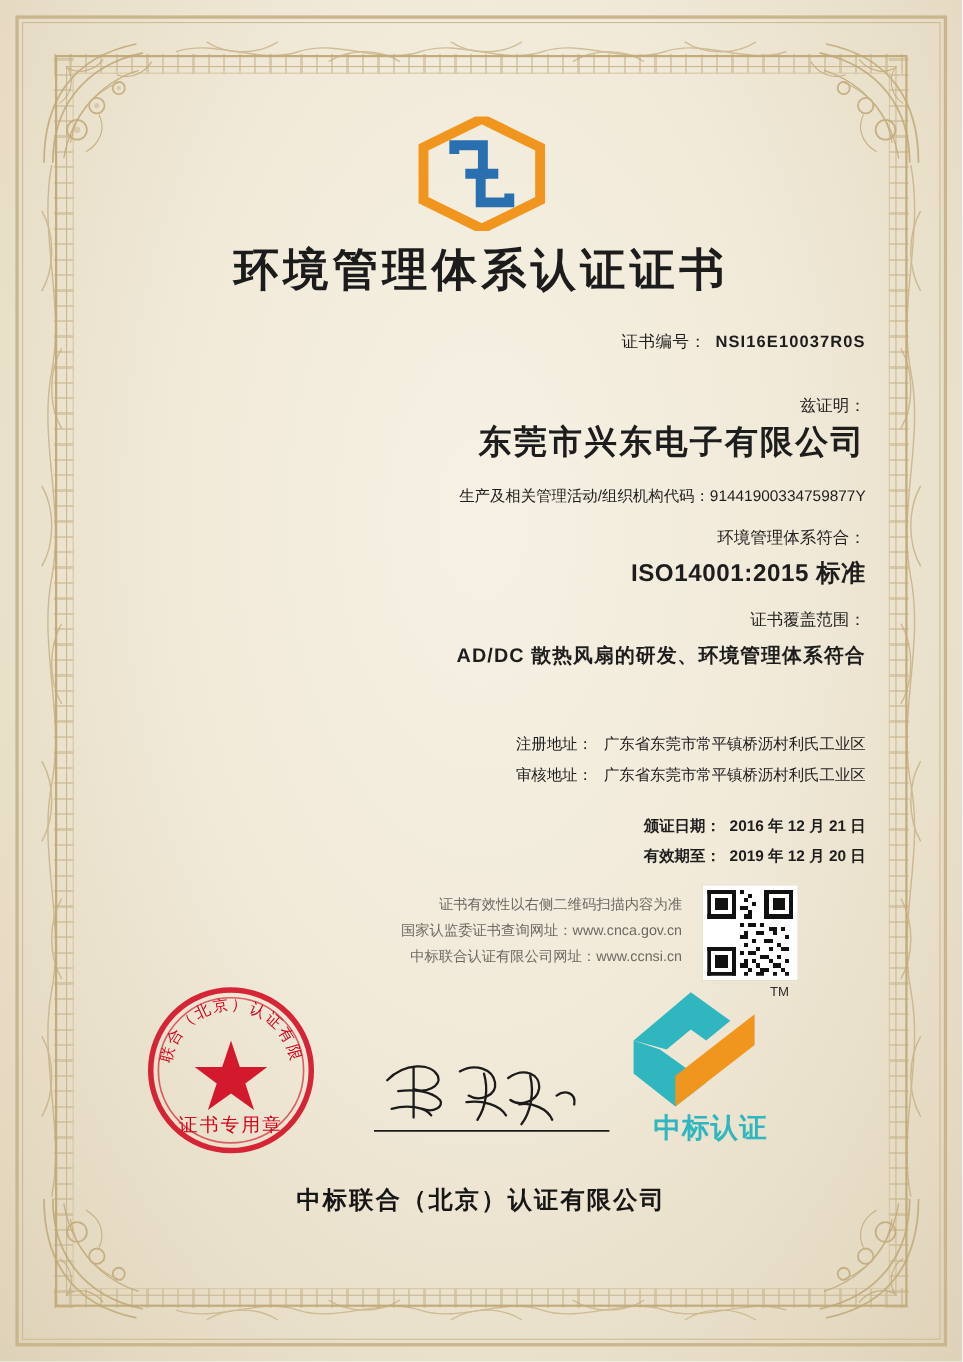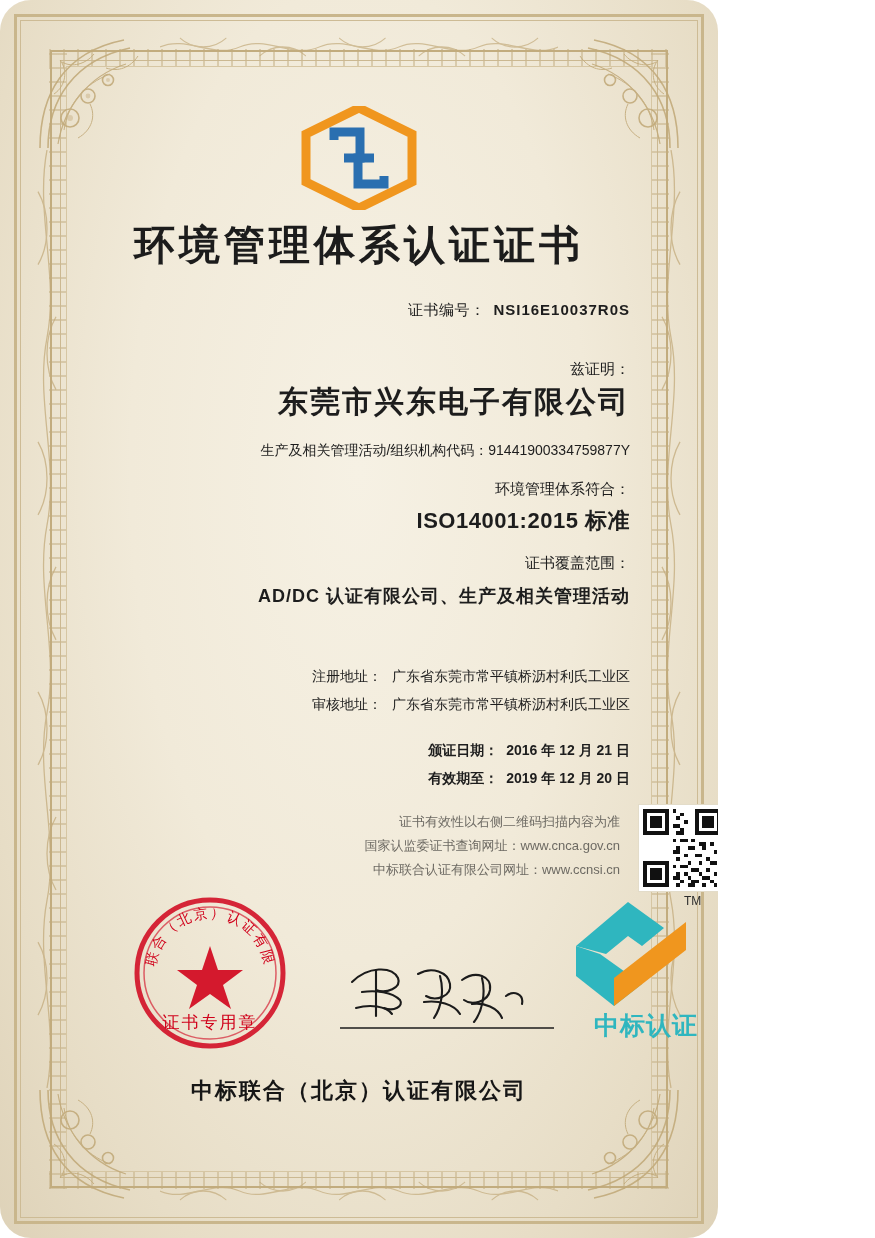--- a/index.html
+++ b/index.html
@@ -5,26 +5,25 @@
   html, body {
     margin: 0;
     padding: 0;
     background: #ffffff;
   }
   body {
     font-family: "Liberation Sans", sans-serif;
   }
   .page {
     position: relative;
-    width: 718px;
+    width: 875px;
     height: 1238px;
     overflow: hidden;
     background:
       radial-gradient(ellipse at 50% 38%, #f6f1e4 0%, #f1ead9 45%, #e7ddc6 78%, #ded2b8 100%);
-    border-radius: 31px;
   }
   
   .frame-outer {
     position: absolute;
     left: 14px; top: 14px; right: 14px; bottom: 14px;
     border: 3px solid #c9b68c;
     box-sizing: border-box;
   }
   .frame-outer2 {
     position: absolute;
@@ -194,21 +193,21 @@
   }
   .brand-logo {
     position: absolute;
     left: 478px;
     top: 818px;
     width: 185px;
     height: 150px;
   }
   .tm {
     position: absolute;
-    left: 608px;
+    left: 624px;
     top: 818px;
     font-size: 12px;
     color: #2b2b2b;
   }
   .issuer {
     position: absolute;
     left: 0; right: 0;
     top: 1000px;
     text-align: center;
     font-size: 22px;
@@ -382,21 +381,21 @@
     </div>
 
     <div class="right-block lbl-certify">兹证明：</div>
     <div class="right-block company">东莞市兴东电子有限公司</div>
     <div class="right-block credit-code">
       <span>生产及相关管理活动/组织机构代码：</span><span>91441900334759877Y</span>
     </div>
     <div class="right-block lbl-conform">环境管理体系符合：</div>
     <div class="right-block standard">ISO14001:2015 标准</div>
     <div class="right-block lbl-scope">证书覆盖范围：</div>
-    <div class="right-block scope">AD/DC 认证有限公司、生产及相关管理活动</div>
+    <div class="right-block scope">AD/DC 散热风扇的研发、环境管理体系符合</div>
 
     <div class="right-block addr-audit">
       <span class="label">审核地址：</span><span>广东省东莞市常平镇桥沥村利氏工业区</span>
     </div>
     <div class="right-block addr-reg">
       <span class="label">注册地址：</span><span>广东省东莞市常平镇桥沥村利氏工业区</span>
     </div>
 
     <div class="right-block date-issue">
       <span class="label">颁证日期：</span><span>2016 年 12 月 21 日</span>

